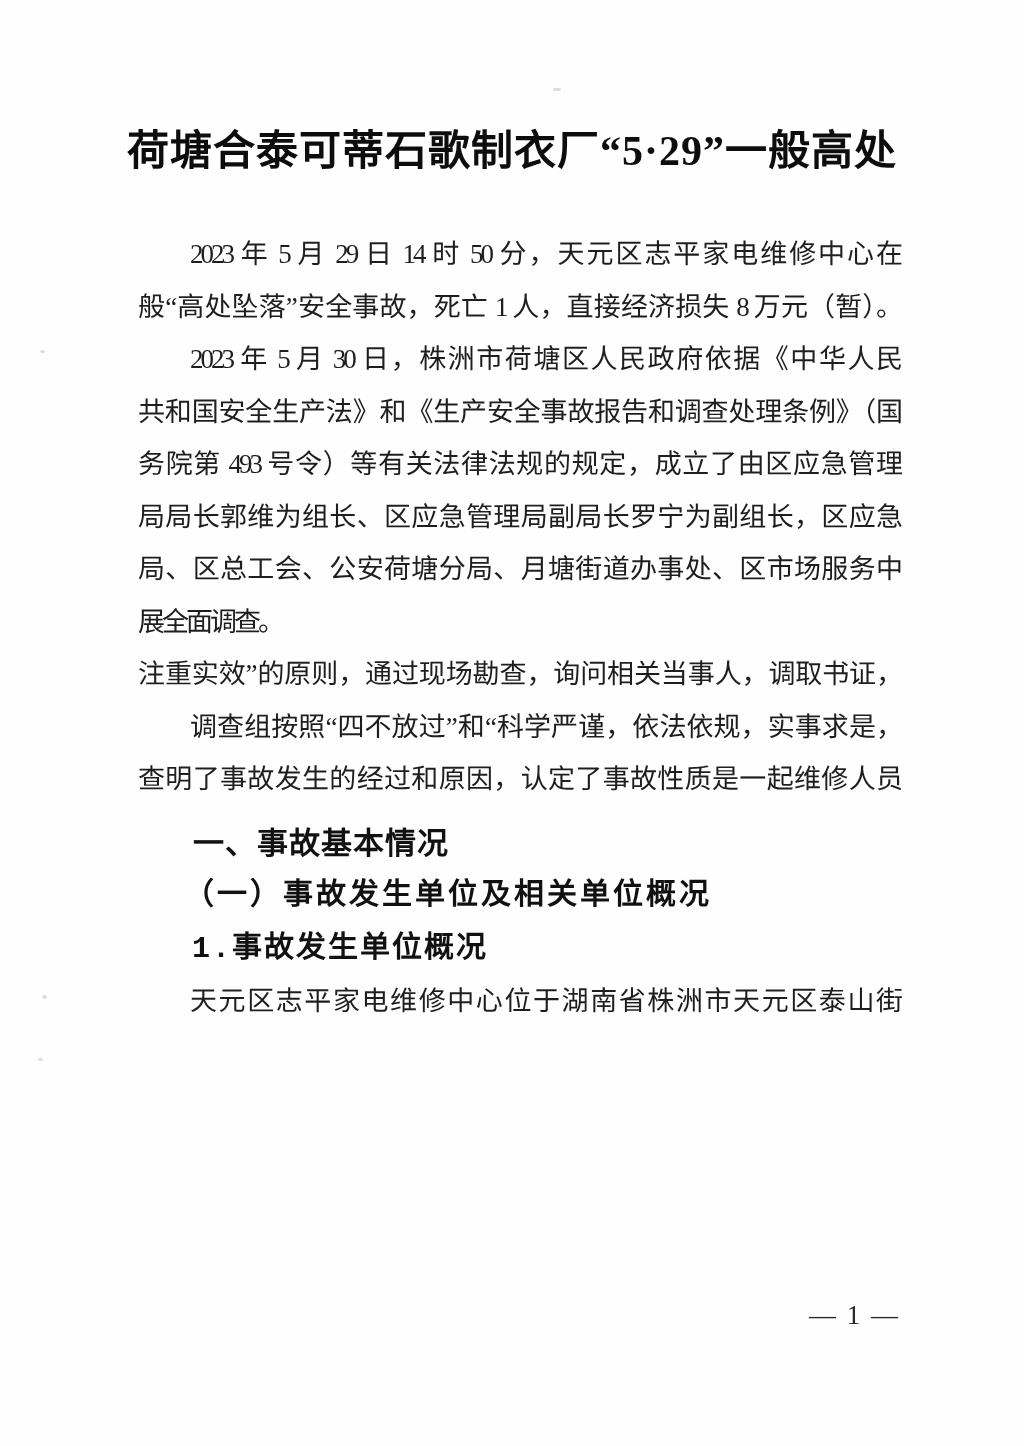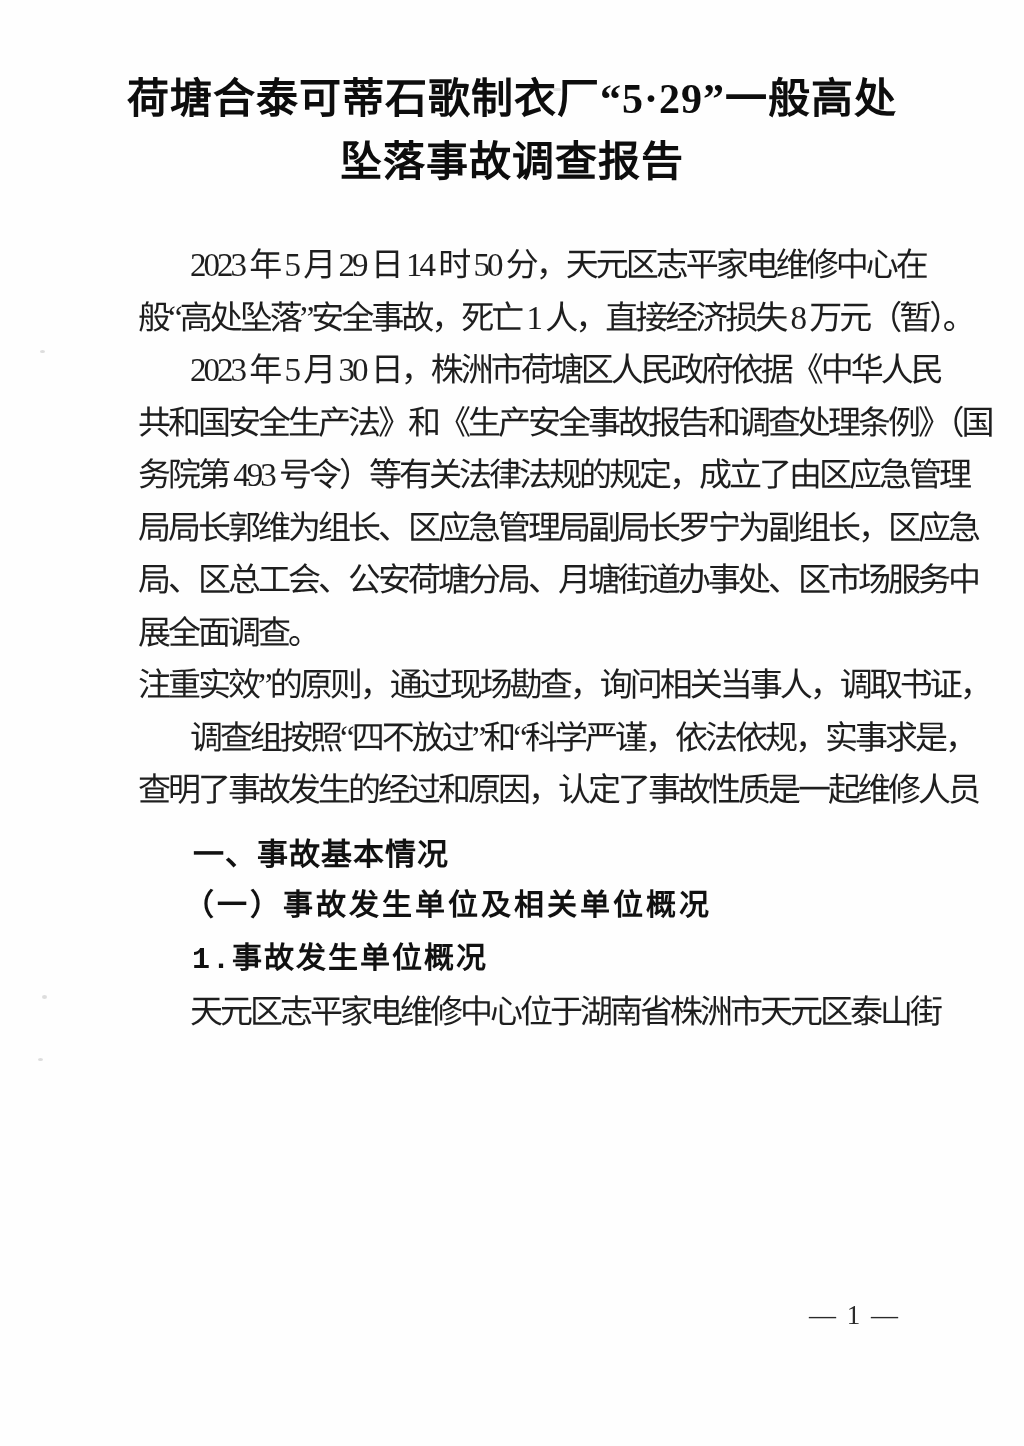--- a/index.html
+++ b/index.html
@@ -11,35 +11,35 @@
     position: relative;
     width: 1024px;
     height: 1446px;
     background: #fefefe;
     overflow: hidden;
     color: #1b1b1b;
     font-family: "Liberation Serif", "DejaVu Serif", serif;
   }
   
   .title {
-    padding-top: 68px;
+    padding-top: 120px;
     text-align: center;
     font-weight: 700;
     font-size: 42px;
     line-height: 63px;
     color: #0d0d0d;
     letter-spacing: 1px;
   }
   
   .content {
     width: 762px;
     margin: 45px 0 0 138px;
   }
   .line {
-    font-size: 33px;
+    font-size: 27px;
     letter-spacing: -3px;
     line-height: 52.5px;
     text-align: justify;
     text-align-last: justify;
     white-space: nowrap;
     color: #1e1e1e;
   }
   .line.indent { padding-left: 52px; }
   .line.end { text-align-last: left; }
   
@@ -87,21 +87,20 @@
   .speck.s3 { left: 42px;  top: 995px; width: 5px; height: 4px; }
   .speck.s4 { left: 38px;  top: 1058px; width: 5px; height: 3px; }
 </style>
 </head>
 <body>
 
 <div class="page">
 
   <div class="title">
     <div class="title-line">荷塘合泰可蒂石歌制衣厂“5·29”一般高处</div>
-    <div class="title-line">坠落事故调查报告</div>
   </div>
 
   <div class="content">
 
     <div class="line fill indent">2023 年 5 月 29 日 14 时 50 分，天元区志平家电维修中心在</div>
     <div class="line fill">般“高处坠落”安全事故，死亡 1 人，直接经济损失 8 万元（暂）。</div>
 
     <div class="line fill indent">2023 年 5 月 30 日，株洲市荷塘区人民政府依据《中华人民</div>
     <div class="line fill">共和国安全生产法》和《生产安全事故报告和调查处理条例》（国</div>
     <div class="line fill">务院第 493 号令）等有关法律法规的规定，成立了由区应急管理</div>

